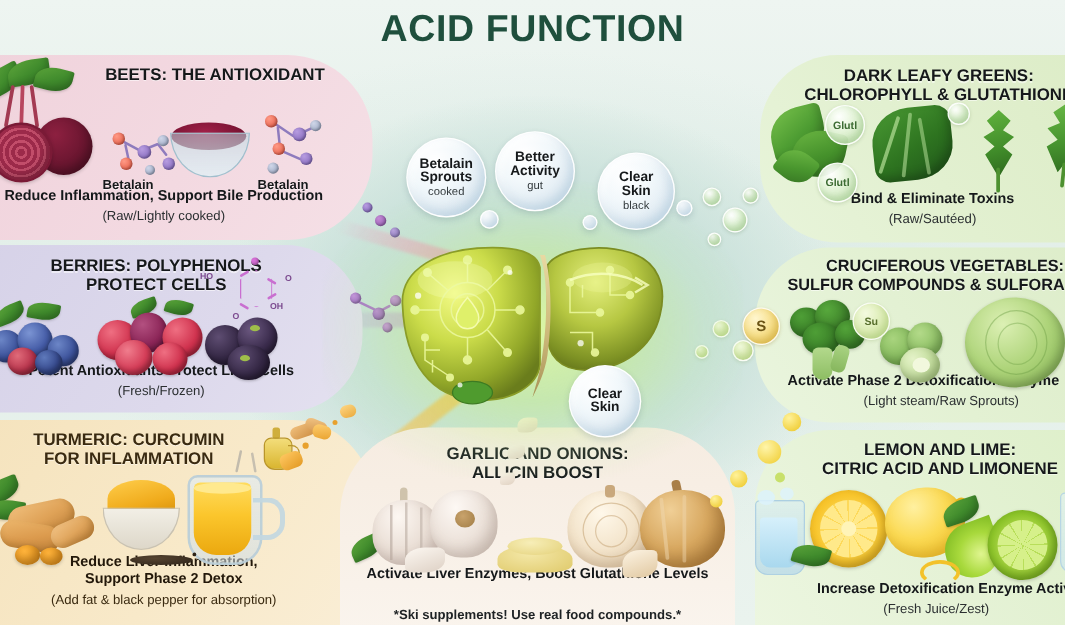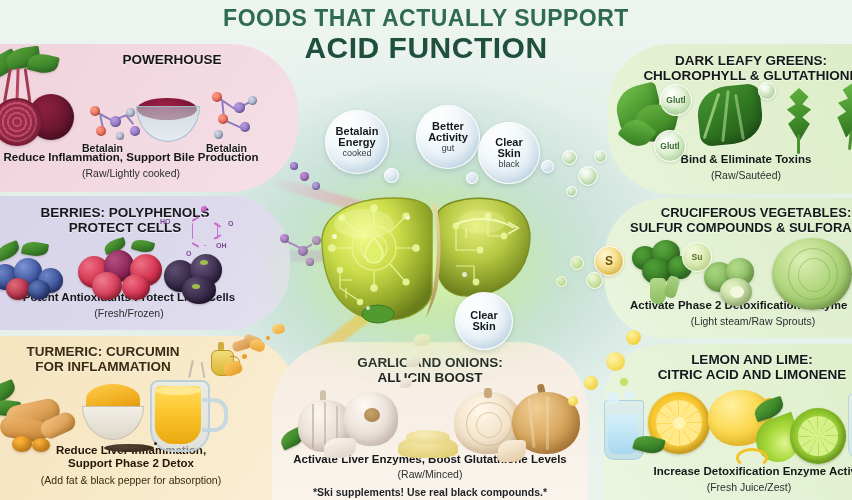--- a/index.html
+++ b/index.html
@@ -196,27 +196,26 @@
 
   <div class="ray" style="left:270px;top:175px;width:130px;height:11px;background:linear-gradient(90deg,rgba(240,180,200,0) 0%,rgba(238,160,190,.55) 45%,rgba(230,130,175,.75) 100%);transform:rotate(16deg);"></div>
   <div class="ray" style="left:262px;top:250px;width:140px;height:12px;background:linear-gradient(90deg,rgba(200,160,220,0) 0%,rgba(186,140,215,.5) 45%,rgba(168,110,205,.72) 100%);transform:rotate(0deg);"></div>
   <div class="ray" style="left:250px;top:400px;width:160px;height:13px;background:linear-gradient(90deg,rgba(248,210,120,0) 0%,rgba(246,200,100,.6) 45%,rgba(244,186,70,.85) 100%);transform:rotate(-38deg);"></div>
   <div class="ray" style="left:580px;top:180px;width:130px;height:11px;background:linear-gradient(270deg,rgba(160,215,130,0) 0%,rgba(150,210,120,.5) 45%,rgba(120,198,95,.75) 100%);transform:rotate(160deg);transform-origin:100% 50%;"></div>
   <div class="ray" style="left:560px;top:252px;width:140px;height:12px;background:linear-gradient(270deg,rgba(170,220,140,0) 0%,rgba(155,215,125,.5) 45%,rgba(125,200,100,.75) 100%);transform:rotate(178deg);transform-origin:100% 50%;"></div>
   <div class="ray" style="left:556px;top:400px;width:170px;height:13px;background:linear-gradient(270deg,rgba(248,240,130,0) 0%,rgba(244,232,105,.6) 45%,rgba(238,222,70,.82) 100%);transform:rotate(218deg);transform-origin:100% 50%;"></div>
   <div class="ray" style="left:420px;top:336px;width:120px;height:13px;background:linear-gradient(90deg,rgba(250,240,215,.85) 0%,rgba(250,242,220,.45) 55%,rgba(250,245,230,0) 100%);transform:rotate(86deg);"></div>
 
   <div class="title-wrap">
-    <div class="title-line1">FOODS THAT ACTUALLY SUPPORT</div>
     <div class="title-line2">ACID FUNCTION</div>
   </div>
 
   <div class="panel" id="panel-beets">
     <div class="p-title">
-      <div>POWERHOUSE</div>
+      <div>BEETS: THE ANTIOXIDANT</div>
     </div>
     <div class="p-sub">Reduce Inflammation, Support Bile Production</div>
     <div class="p-note">(Raw/Lightly cooked)</div>
 
     <div class="art" style="left:8px;top:4px;width:78px;height:52px;">
       <div class="leafshape" style="position:absolute;left:2px;top:6px;width:30px;height:20px;transform:rotate(-28deg);"></div>
       <div class="leafshape" style="position:absolute;left:20px;top:0px;width:34px;height:20px;transform:rotate(-8deg);"></div>
       <div class="leafshape" style="position:absolute;left:42px;top:6px;width:30px;height:19px;transform:rotate(14deg);"></div>
       <div style="position:absolute;left:20px;top:20px;width:3px;height:34px;background:#a33a52;transform:rotate(10deg);border-radius:2px;"></div>
       <div style="position:absolute;left:30px;top:20px;width:3px;height:36px;background:#b8455e;transform:rotate(2deg);border-radius:2px;"></div>
@@ -511,22 +510,21 @@
     <div style="position:absolute;left:8px;top:66px;width:10px;height:10px;border-radius:50%;background:radial-gradient(circle at 35% 30%,#fff29a,#ecc521);"></div>
     <div style="position:absolute;left:60px;top:48px;width:8px;height:8px;border-radius:50%;background:#c8e06a;"></div>
   </div>
 
   <div class="panel" id="panel-garlic">
     <div class="p-title">
       <div>GARLIC AND ONIONS:</div>
       <div>ALLICIN BOOST</div>
     </div>
     <div class="p-sub">Activate Liver Enzymes, Boost Glutathione Levels</div>
-    <div class="p-note">(Raw/Minced)</div>
-    <div class="p-disclaim">*Ski supplements! Use real black compounds.*</div>
+    <div class="p-disclaim">*Ski supplements! Use real food compounds.*</div>
 
     <div class="art leafshape" style="left:8px;top:88px;width:26px;height:16px;transform:rotate(-24deg);"></div>
     <div class="art" style="left:24px;top:48px;width:58px;height:62px;">
       <div style="position:absolute;left:24px;top:0px;width:6px;height:14px;background:#cfc3ac;border-radius:3px;"></div>
       <div style="position:absolute;left:2px;top:10px;width:54px;height:52px;border-radius:46% 46% 44% 44%;background:radial-gradient(ellipse at 38% 26%,#fdf7f2 0%,#eadfd6 50%,#cbbcb3 100%);box-shadow:inset -4px -5px 9px rgba(140,120,110,.28);"></div>
       <div style="position:absolute;left:16px;top:14px;width:2px;height:44px;background:rgba(180,165,155,.6);"></div>
       <div style="position:absolute;left:28px;top:12px;width:2px;height:48px;background:rgba(180,165,155,.55);"></div>
       <div style="position:absolute;left:40px;top:16px;width:2px;height:42px;background:rgba(180,165,155,.5);"></div>
     </div>
     <div class="art" style="left:70px;top:44px;width:58px;height:64px;">
@@ -627,24 +625,24 @@
       <path d="M202,34 L212,40 L202,46" stroke="#f7ffc0" stroke-width="2" fill="none" opacity="0.8"></path>
     </svg>
     <div class="spark" style="left:26px;top:46px;width:5px;height:5px;"></div>
     <div class="spark" style="left:100px;top:28px;width:4px;height:4px;"></div>
     <div class="spark" style="left:156px;top:84px;width:5px;height:5px;"></div>
     <div class="spark" style="left:60px;top:118px;width:4px;height:4px;"></div>
   </div>
 
   <div class="bubble" style="left:325px;top:110px;width:62px;height:62px;">
     <span class="b-main">Betalain</span>
-    <span class="b-main">Energy</span>
+    <span class="b-main">Sprouts</span>
     <span class="b-sub">cooked</span>
   </div>
-  <div class="bubble" style="left:416px;top:105px;width:62px;height:62px;">
+  <div class="bubble" style="left:396px;top:105px;width:62px;height:62px;">
     <span class="b-main">Better</span>
     <span class="b-main">Activity</span>
     <span class="b-sub">gut</span>
   </div>
   <div class="bubble" style="left:478px;top:122px;width:60px;height:60px;">
     <span class="b-main">Clear</span>
     <span class="b-main">Skin</span>
     <span class="b-sub">black</span>
   </div>
   <div class="bubble" style="left:455px;top:292px;width:56px;height:56px;">

